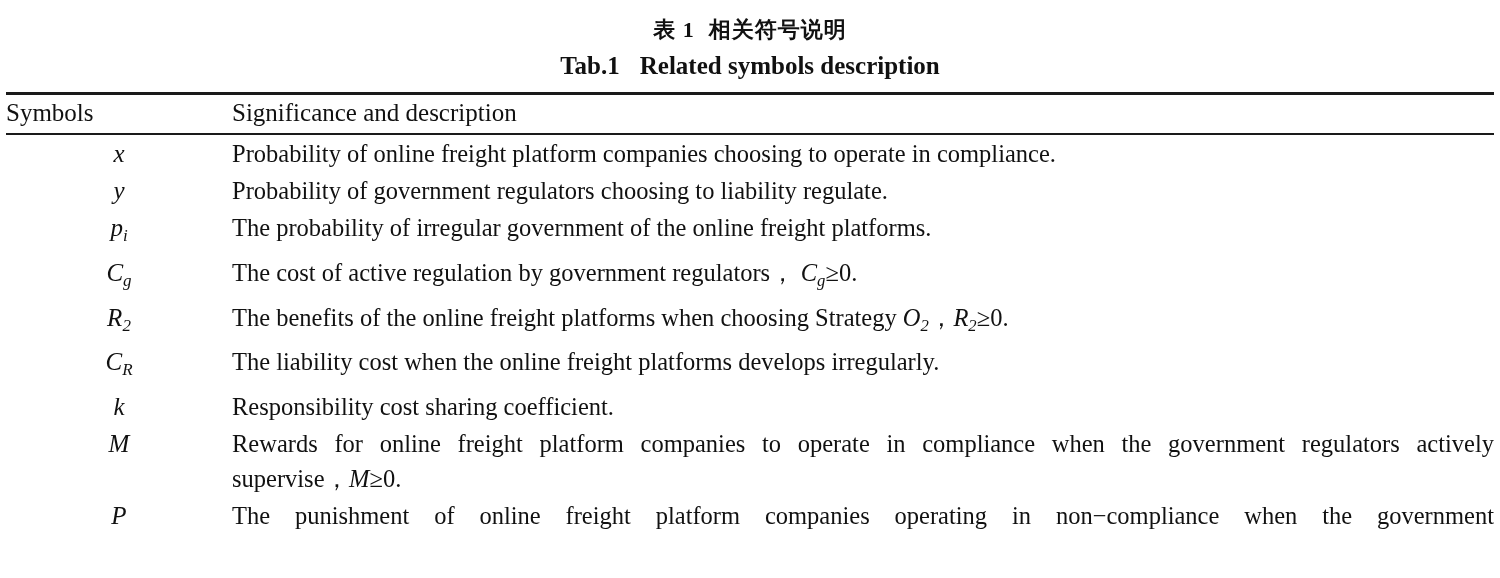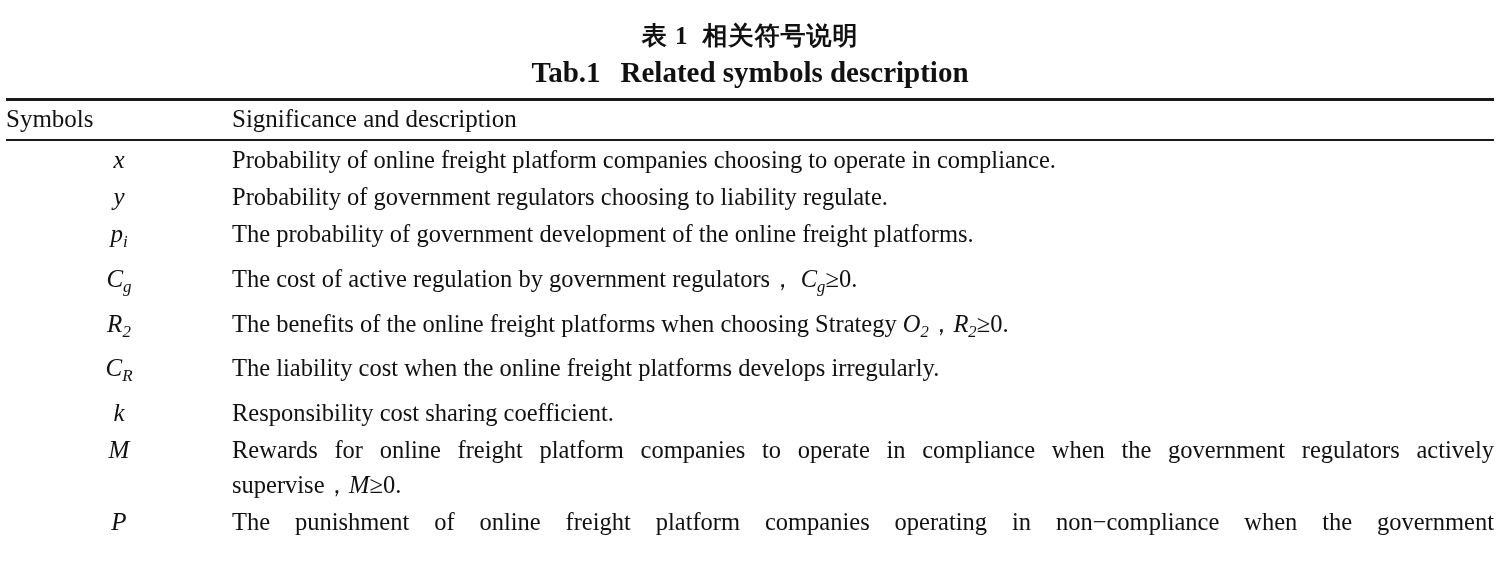--- a/index.html
+++ b/index.html
@@ -19,30 +19,30 @@
     height: 578px;
     position: relative;
     box-sizing: border-box;
     padding: 0 6px;
   }
   .caption {
     text-align: center;
     font-weight: bold;
   }
   .caption-cn {
-    font-size: 25px;
+    font-size: 22px;
     letter-spacing: 1px;
-    padding-top: 19px;
+    padding-top: 13px;
     line-height: 34px;
   }
   .caption-cn .cap-num {
     padding-right: 14px;
   }
   .caption-en {
-    font-size: 29px;
+    font-size: 25px;
     line-height: 34px;
     padding-top: 2px;
   }
   .caption-en .cap-num {
     padding-right: 20px;
   }
   .rule-top {
     border-top: 3px solid #1a1a1a;
     margin-top: 9px;
   }
@@ -125,21 +125,21 @@
         <tr>
           <td class="sym">x</td>
           <td class="desc">Probability of online freight platform companies choosing to operate in compliance.</td>
         </tr>
         <tr>
           <td class="sym">y</td>
           <td class="desc">Probability of government regulators choosing to liability regulate.</td>
         </tr>
         <tr>
           <td class="sym">p<sub>i</sub></td>
-          <td class="desc">The probability of government development of the online freight platforms.</td>
+          <td class="desc">The probability of irregular government of the online freight platforms.</td>
         </tr>
         <tr>
           <td class="sym">C<sub>g</sub></td>
           <td class="desc">The cost of active regulation by government regulators， <span class="it">C<sub>g</sub></span>≥0.</td>
         </tr>
         <tr>
           <td class="sym">R<sub>2</sub></td>
           <td class="desc">The benefits of the online freight platforms when choosing Strategy <span class="it">O<sub>2</sub></span>，<span class="it">R<sub>2</sub></span>≥0.</td>
         </tr>
         <tr>

